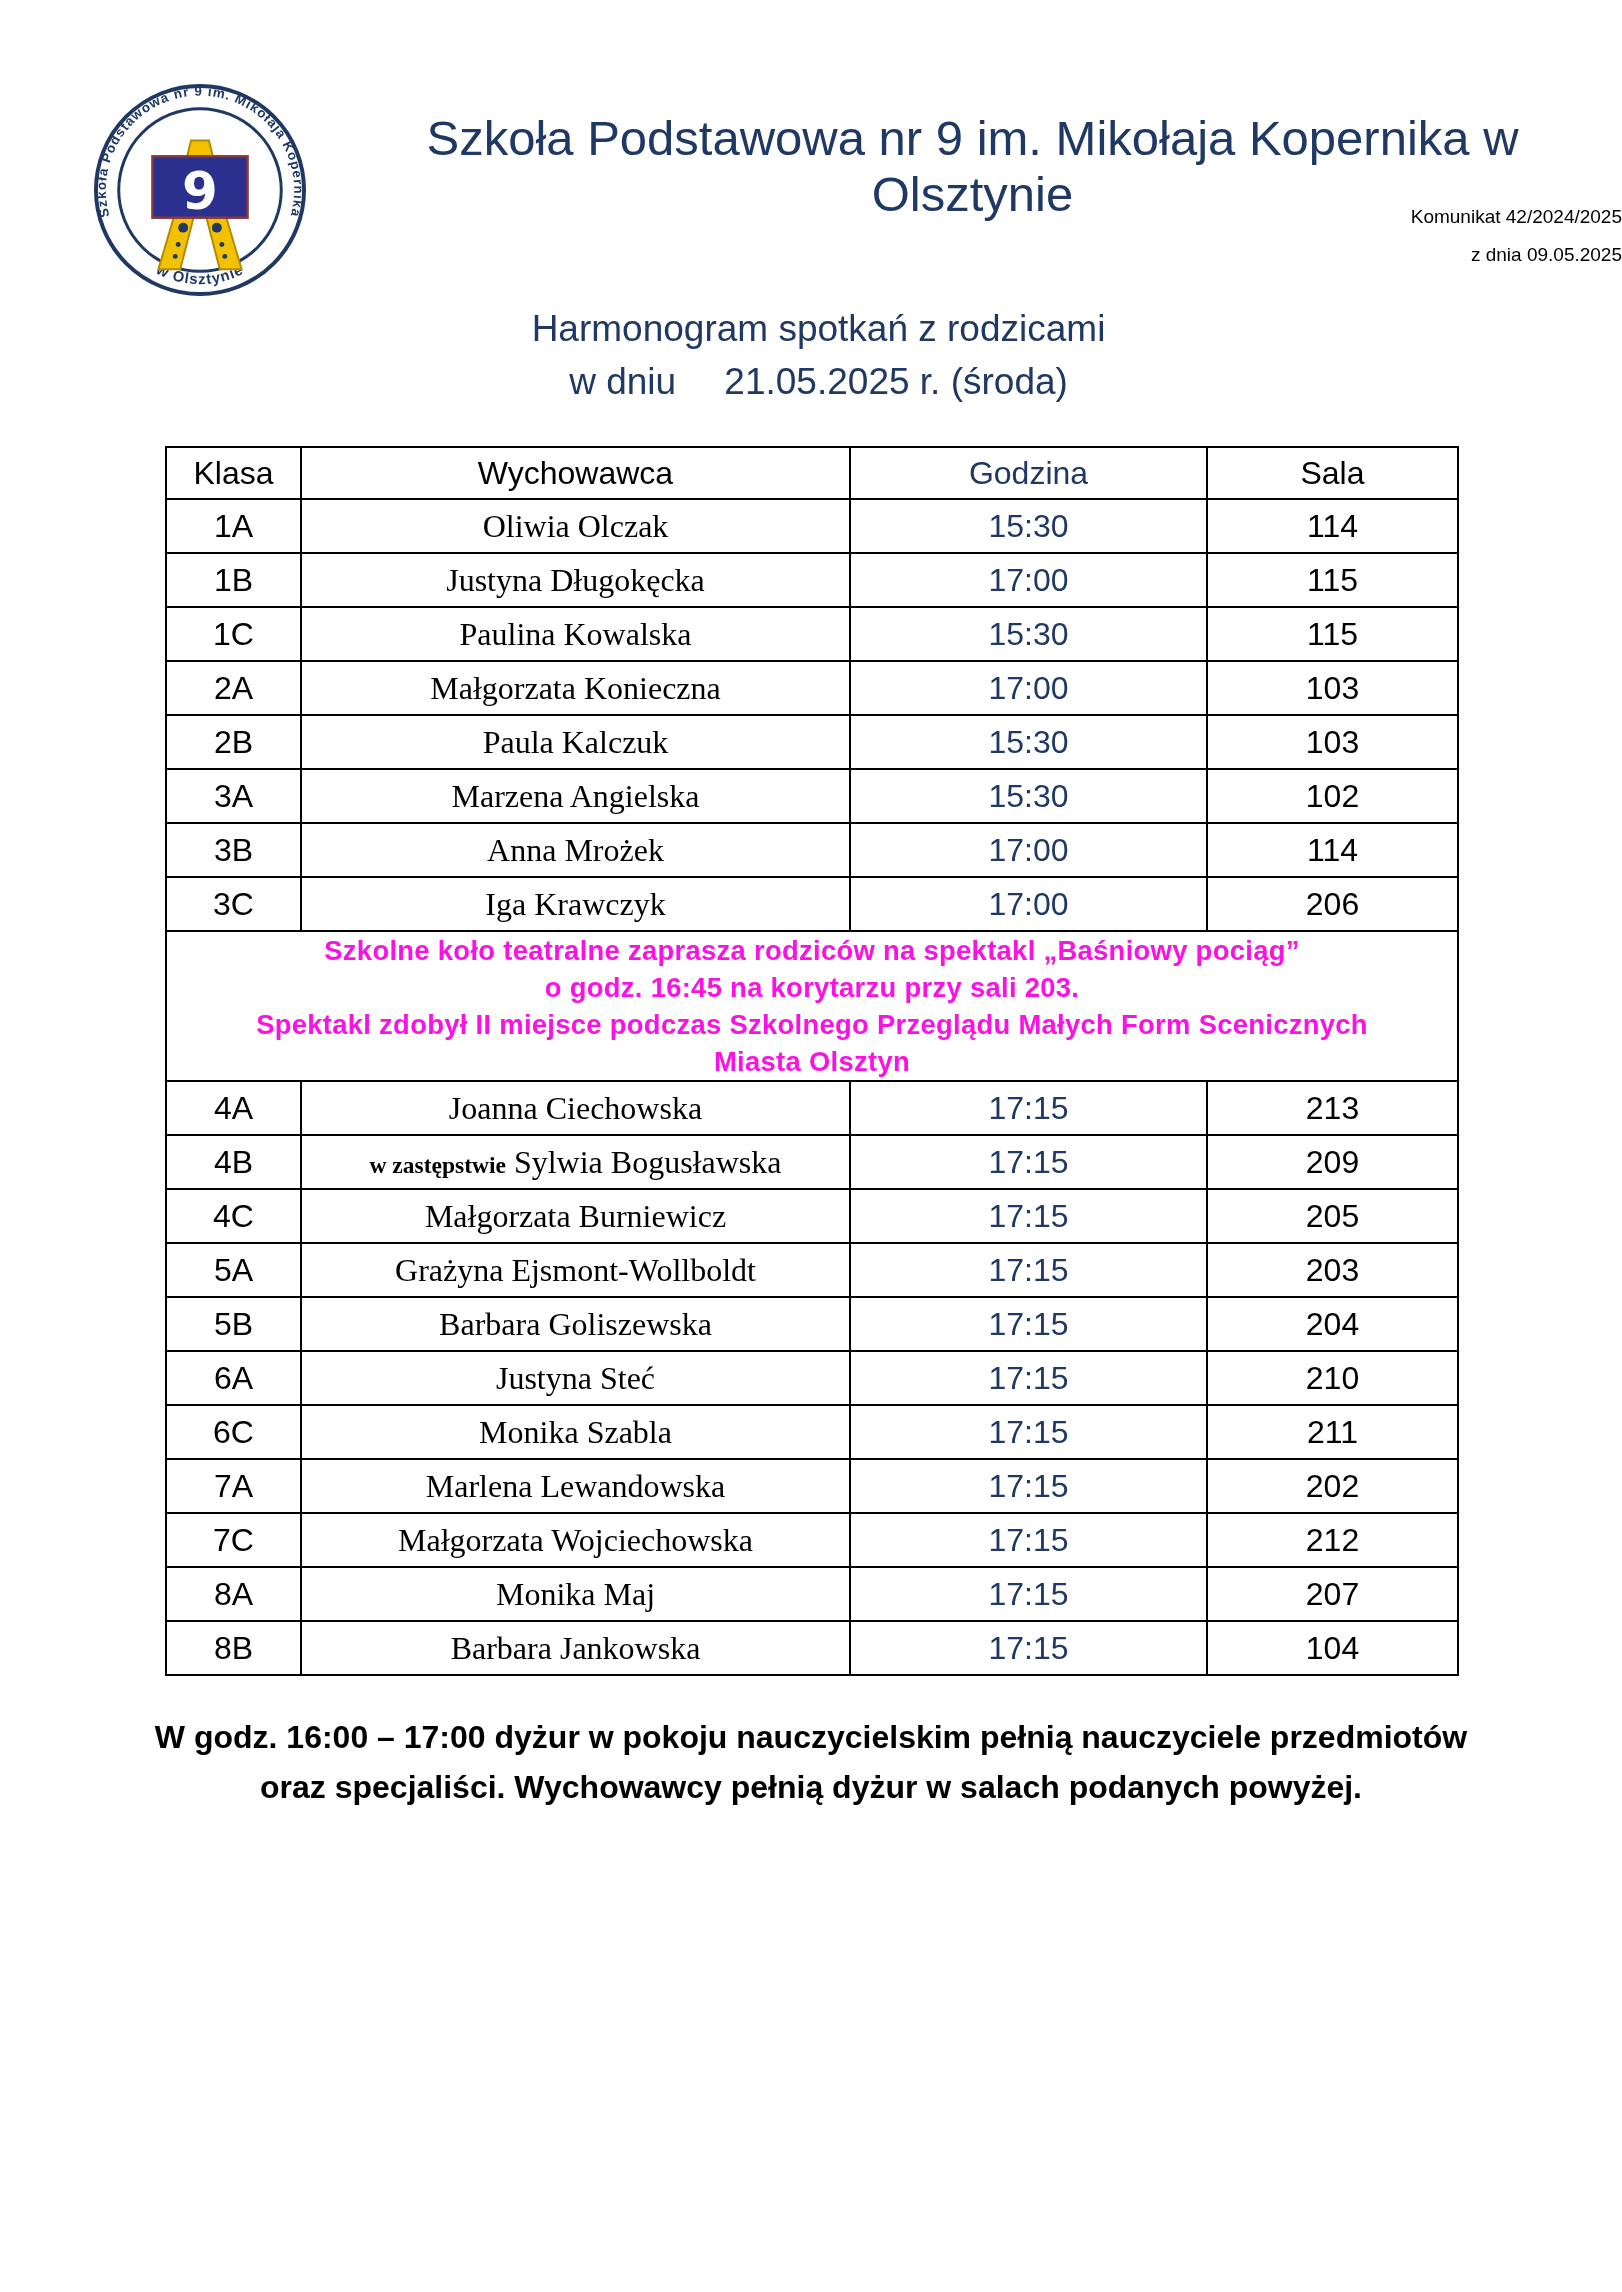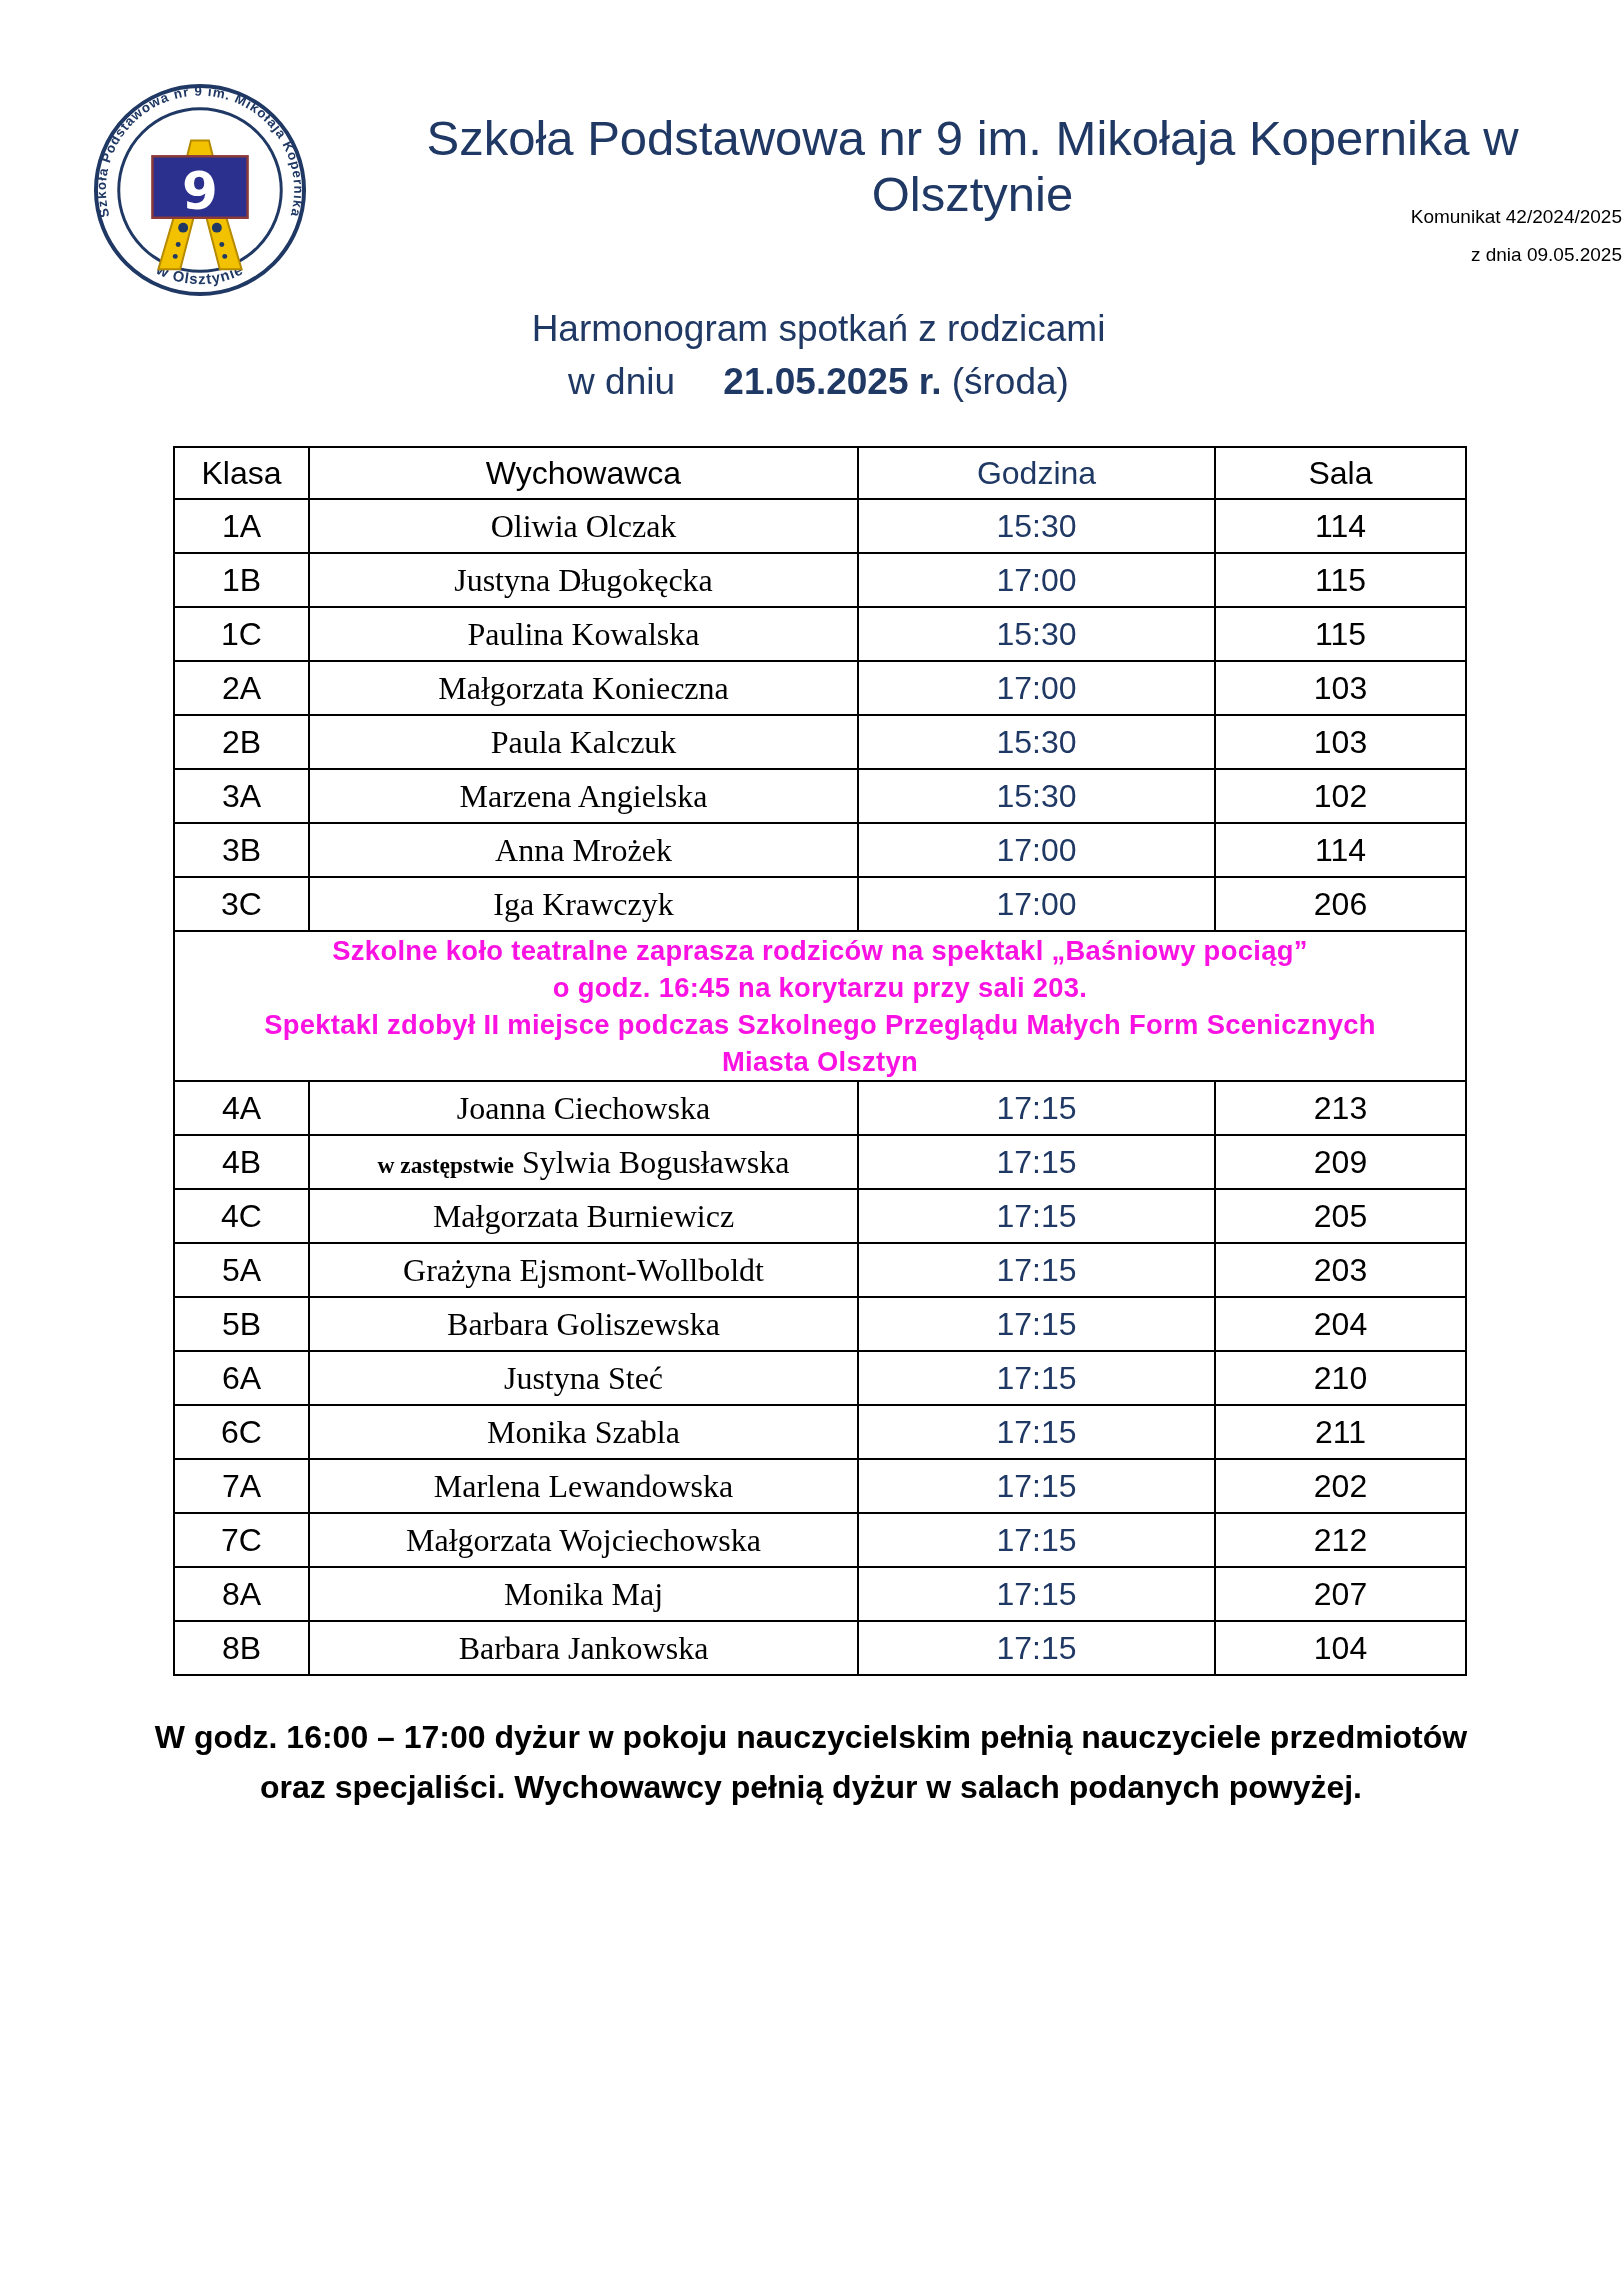--- a/index.html
+++ b/index.html
@@ -27,24 +27,24 @@
 
   .komunikat{
     position:absolute;left:78px;top:198px;width:1544px;
     text-align:right;font-size:19px;line-height:38px;color:#000;
   }
 
   .harmonogram{
     position:absolute;left:0;top:302px;width:1637px;
     text-align:center;color:var(--navy);font-size:37px;line-height:53px;
   }
-  .harmonogram b{font-weight:bold;margin-left:38px;}
+  .harmonogram b{font-weight:normal;margin-left:38px;}
 
   table.schedule{
-    position:absolute;left:173px;top:446px;width:1292px;
+    position:absolute;left:165px;top:446px;width:1292px;
     border-collapse:collapse;table-layout:fixed;
     font-size:32px;color:#000;
   }
   table.schedule th, table.schedule td{
     border-top:2.9px solid #000;border-bottom:2.9px solid #000;
     border-left:2px solid #000;border-right:2px solid #000;
     text-align:center;vertical-align:middle;
     padding:0;
   }
   table.schedule{border:2.9px solid #000;}

